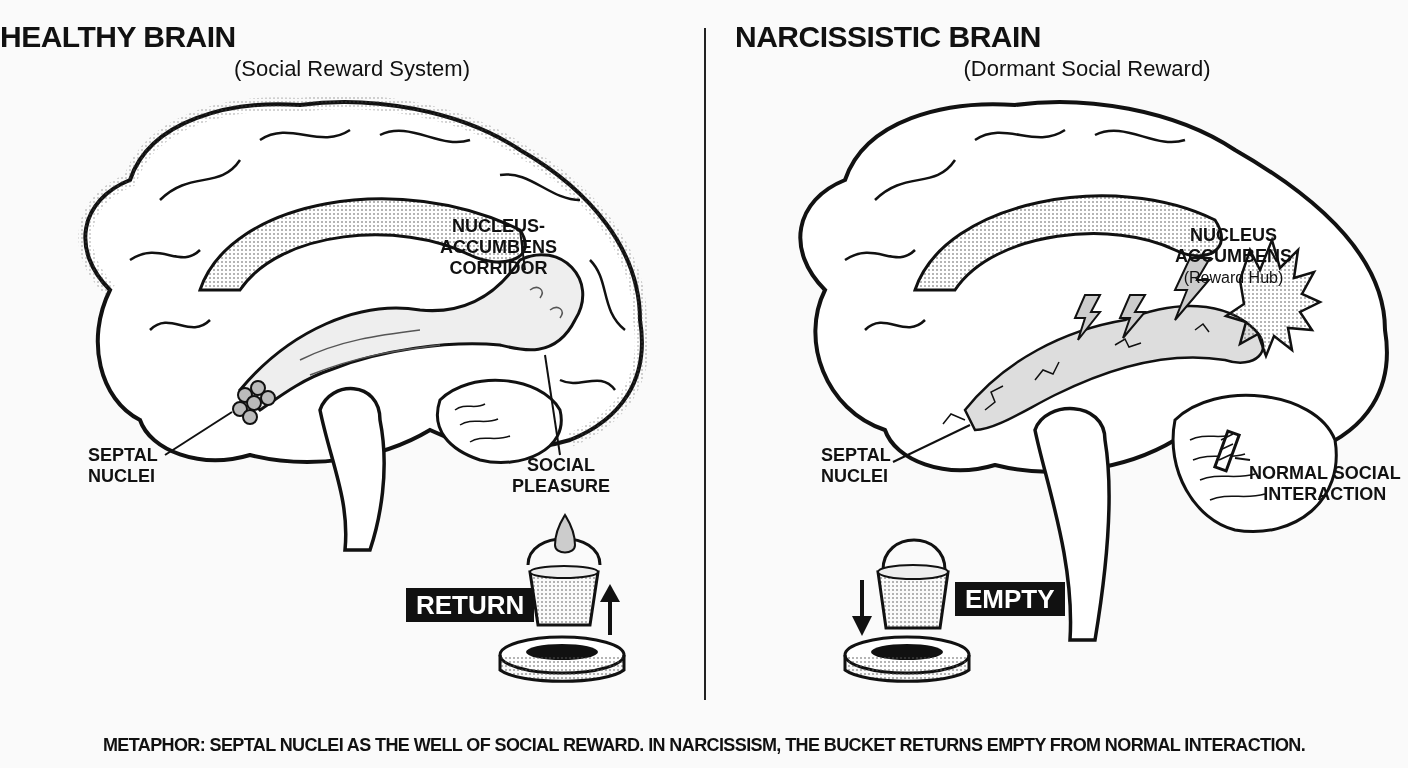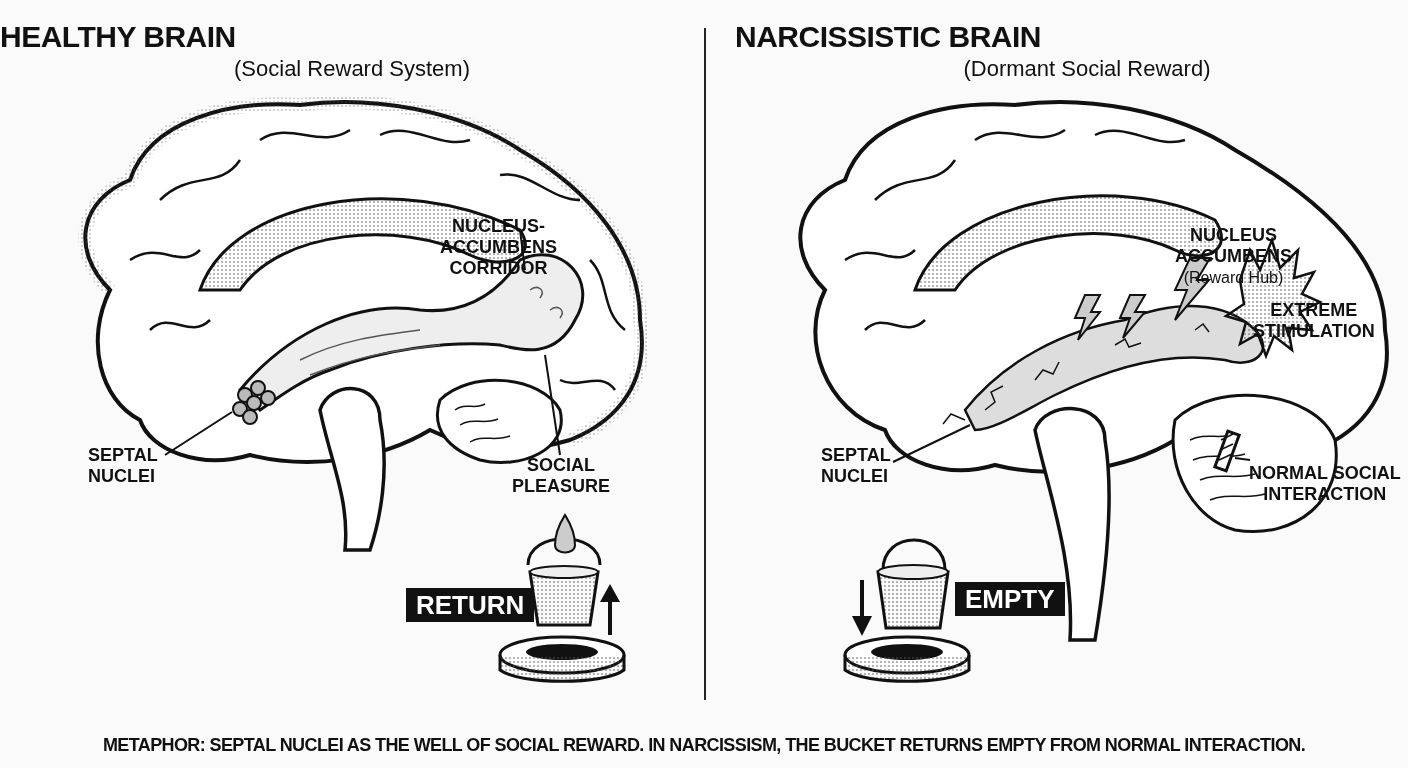--- a/index.html
+++ b/index.html
@@ -180,24 +180,20 @@
 
     <line x1="127" y1="580" x2="127" y2="618" stroke="#111" stroke-width="4"></line>
     <polygon points="117,616 137,616 127,636" fill="#111"></polygon>
   </svg>
 
   <div class="label" style="left:440px;top:186px;margin-top:39px;">
     <span>NUCLEUS</span><br>
     <span>ACCUMBENS</span>
     <span class="small">(Reward Hub)</span>
   </div>
-  <div class="label" style="left:518px;top:300px;">
-    <span>EXTREME</span><br>
-    <span>STIMULATION</span>
-  </div>
   <div class="label" style="left:86px;top:445px;text-align:left;">
     <span>SEPTAL</span><br>
     <span>NUCLEI</span>
   </div>
   <div class="label" style="left:514px;top:450px;margin-top:13px;">
     <span>NORMAL SOCIAL</span><br>
     <span>INTERACTION</span>
   </div>
   <div class="tag" style="left:220px;top:582px;">EMPTY</div>
 </div>

